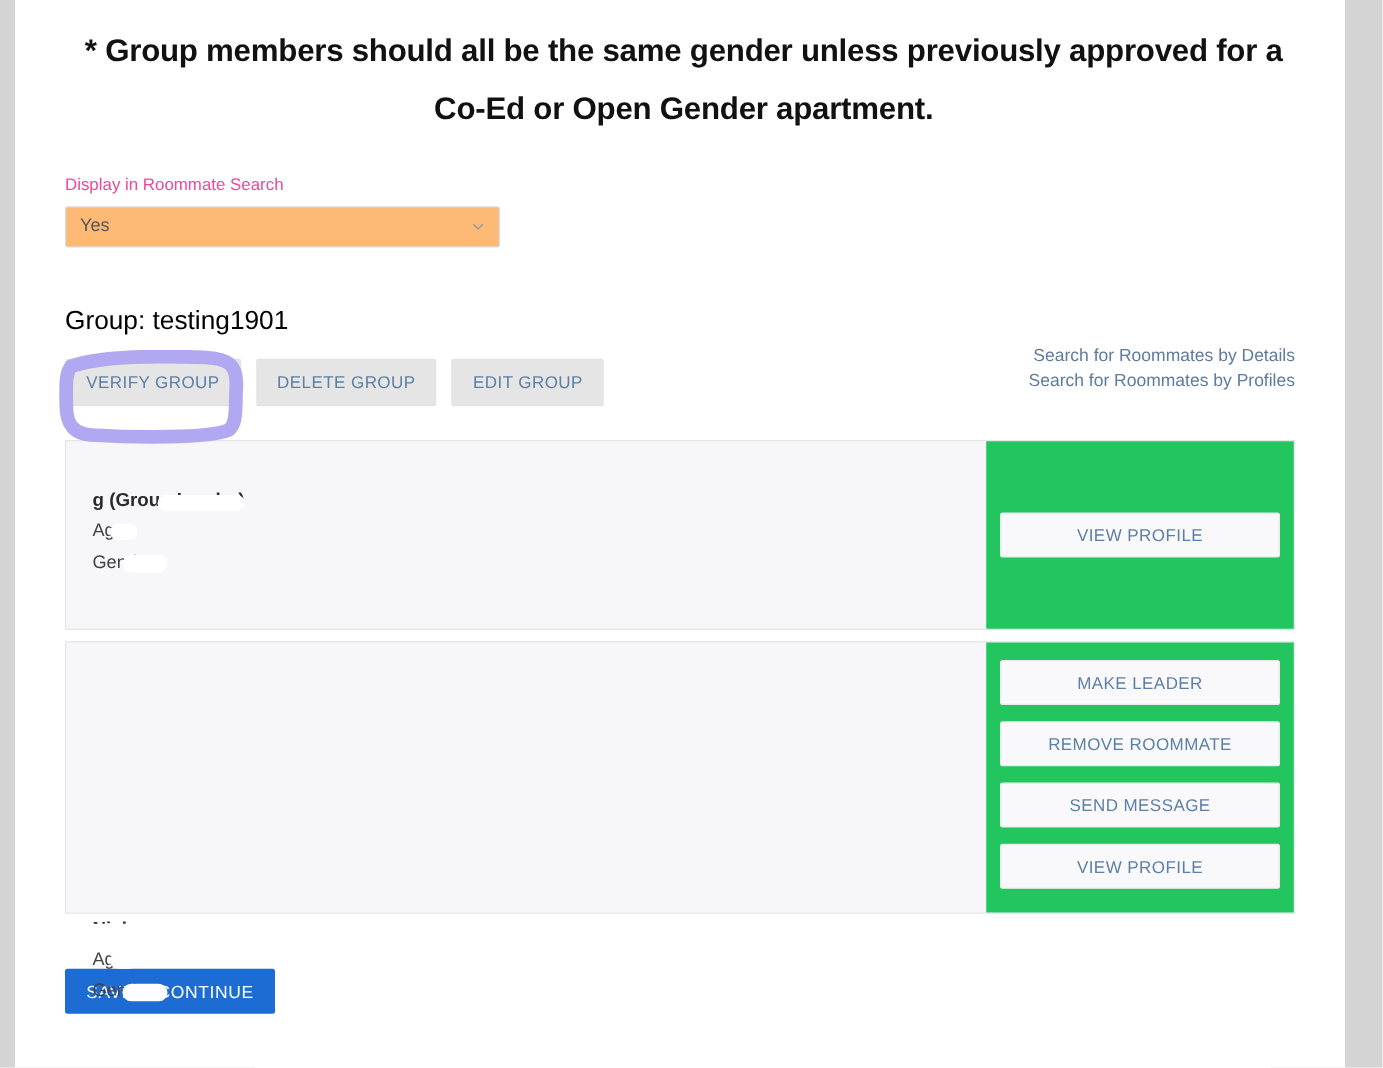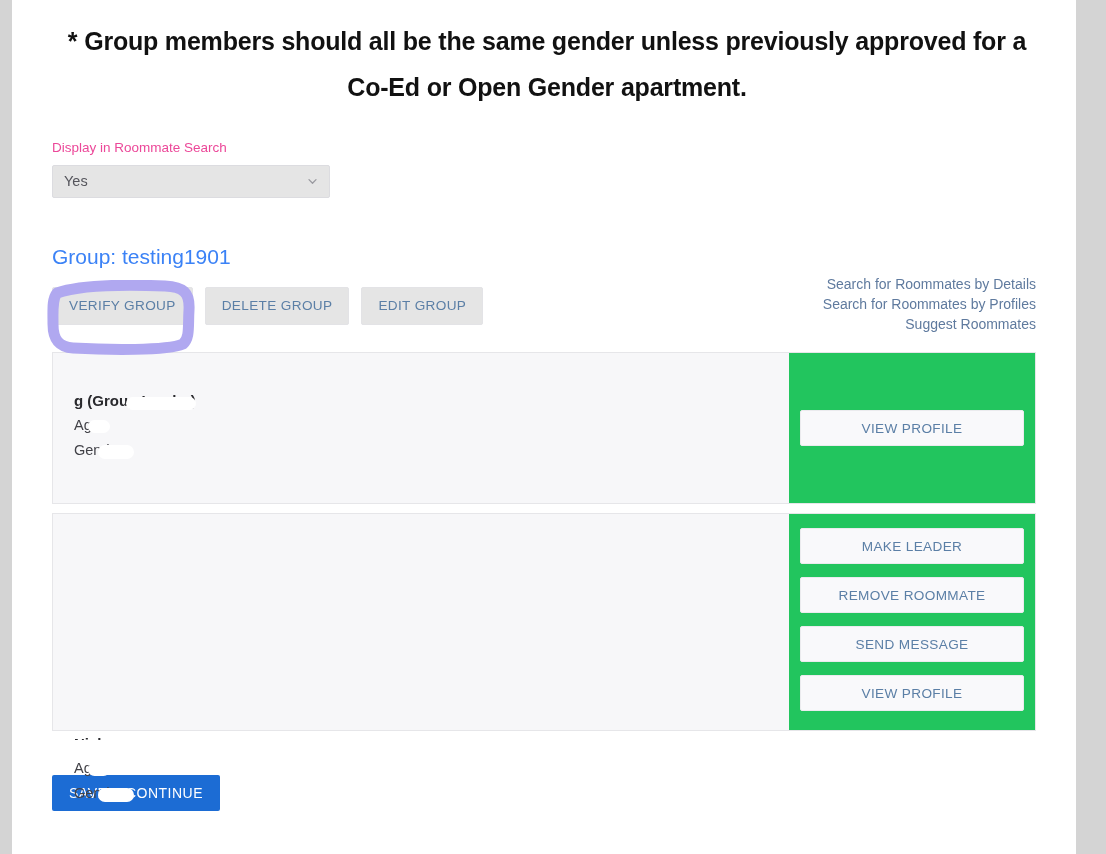--- a/index.html
+++ b/index.html
@@ -50,25 +50,25 @@
   }
   .field-label {
     font-size: 13.5px;
     color: #ec4899;
     line-height: 16px;
     margin-bottom: 9px;
     font-family: "Liberation Sans", sans-serif;
   }
   .select-wrap {
     position: relative;
-    width: 278px;
+    width: 348px;
     height: 33px;
     border: 1px solid #dcdce0;
     border-radius: 2px;
-    background: #e5e5e5;
+    background: #fdba74;
     box-sizing: border-box;
     text-decoration: underline;
   }
   .select-value {
     position: absolute;
     left: 11px;
     top: 0;
     line-height: 31px;
     font-size: 14.5px;
     color: #55555c;
@@ -82,21 +82,21 @@
   }
   .chevron svg { display: block; }
 
   
   .group-title {
     margin: 0;
     padding-top: 46px;
     font-size: 21px;
     line-height: 26px;
     font-weight: normal;
-    color: #3b82f6;
+    color: #000000;
   }
 
   
   .actions-row {
     position: relative;
     margin-top: 17px;
     height: 58px;
   }
   .btn-group {
     position: absolute;
@@ -274,21 +274,20 @@
 
     <div class="actions-row">
       <div class="btn-group">
         <button class="gbtn">VERIFY GROUP</button>
         <button class="gbtn">DELETE GROUP</button>
         <button class="gbtn">EDIT GROUP</button>
       </div>
       <div class="links">
         <a class="link">Search for Roommates by Details</a>
         <a class="link">Search for Roommates by Profiles</a>
-        <a class="link">Suggest Roommates</a>
       </div>
     </div>
 
     <div class="cards">
 
       <div class="card card1">
         <div class="card-main">
           <div class="member-info">
             <div class="member-name">
               <span>g (Group Leader)</span><span class="redact rd-name1"></span>

